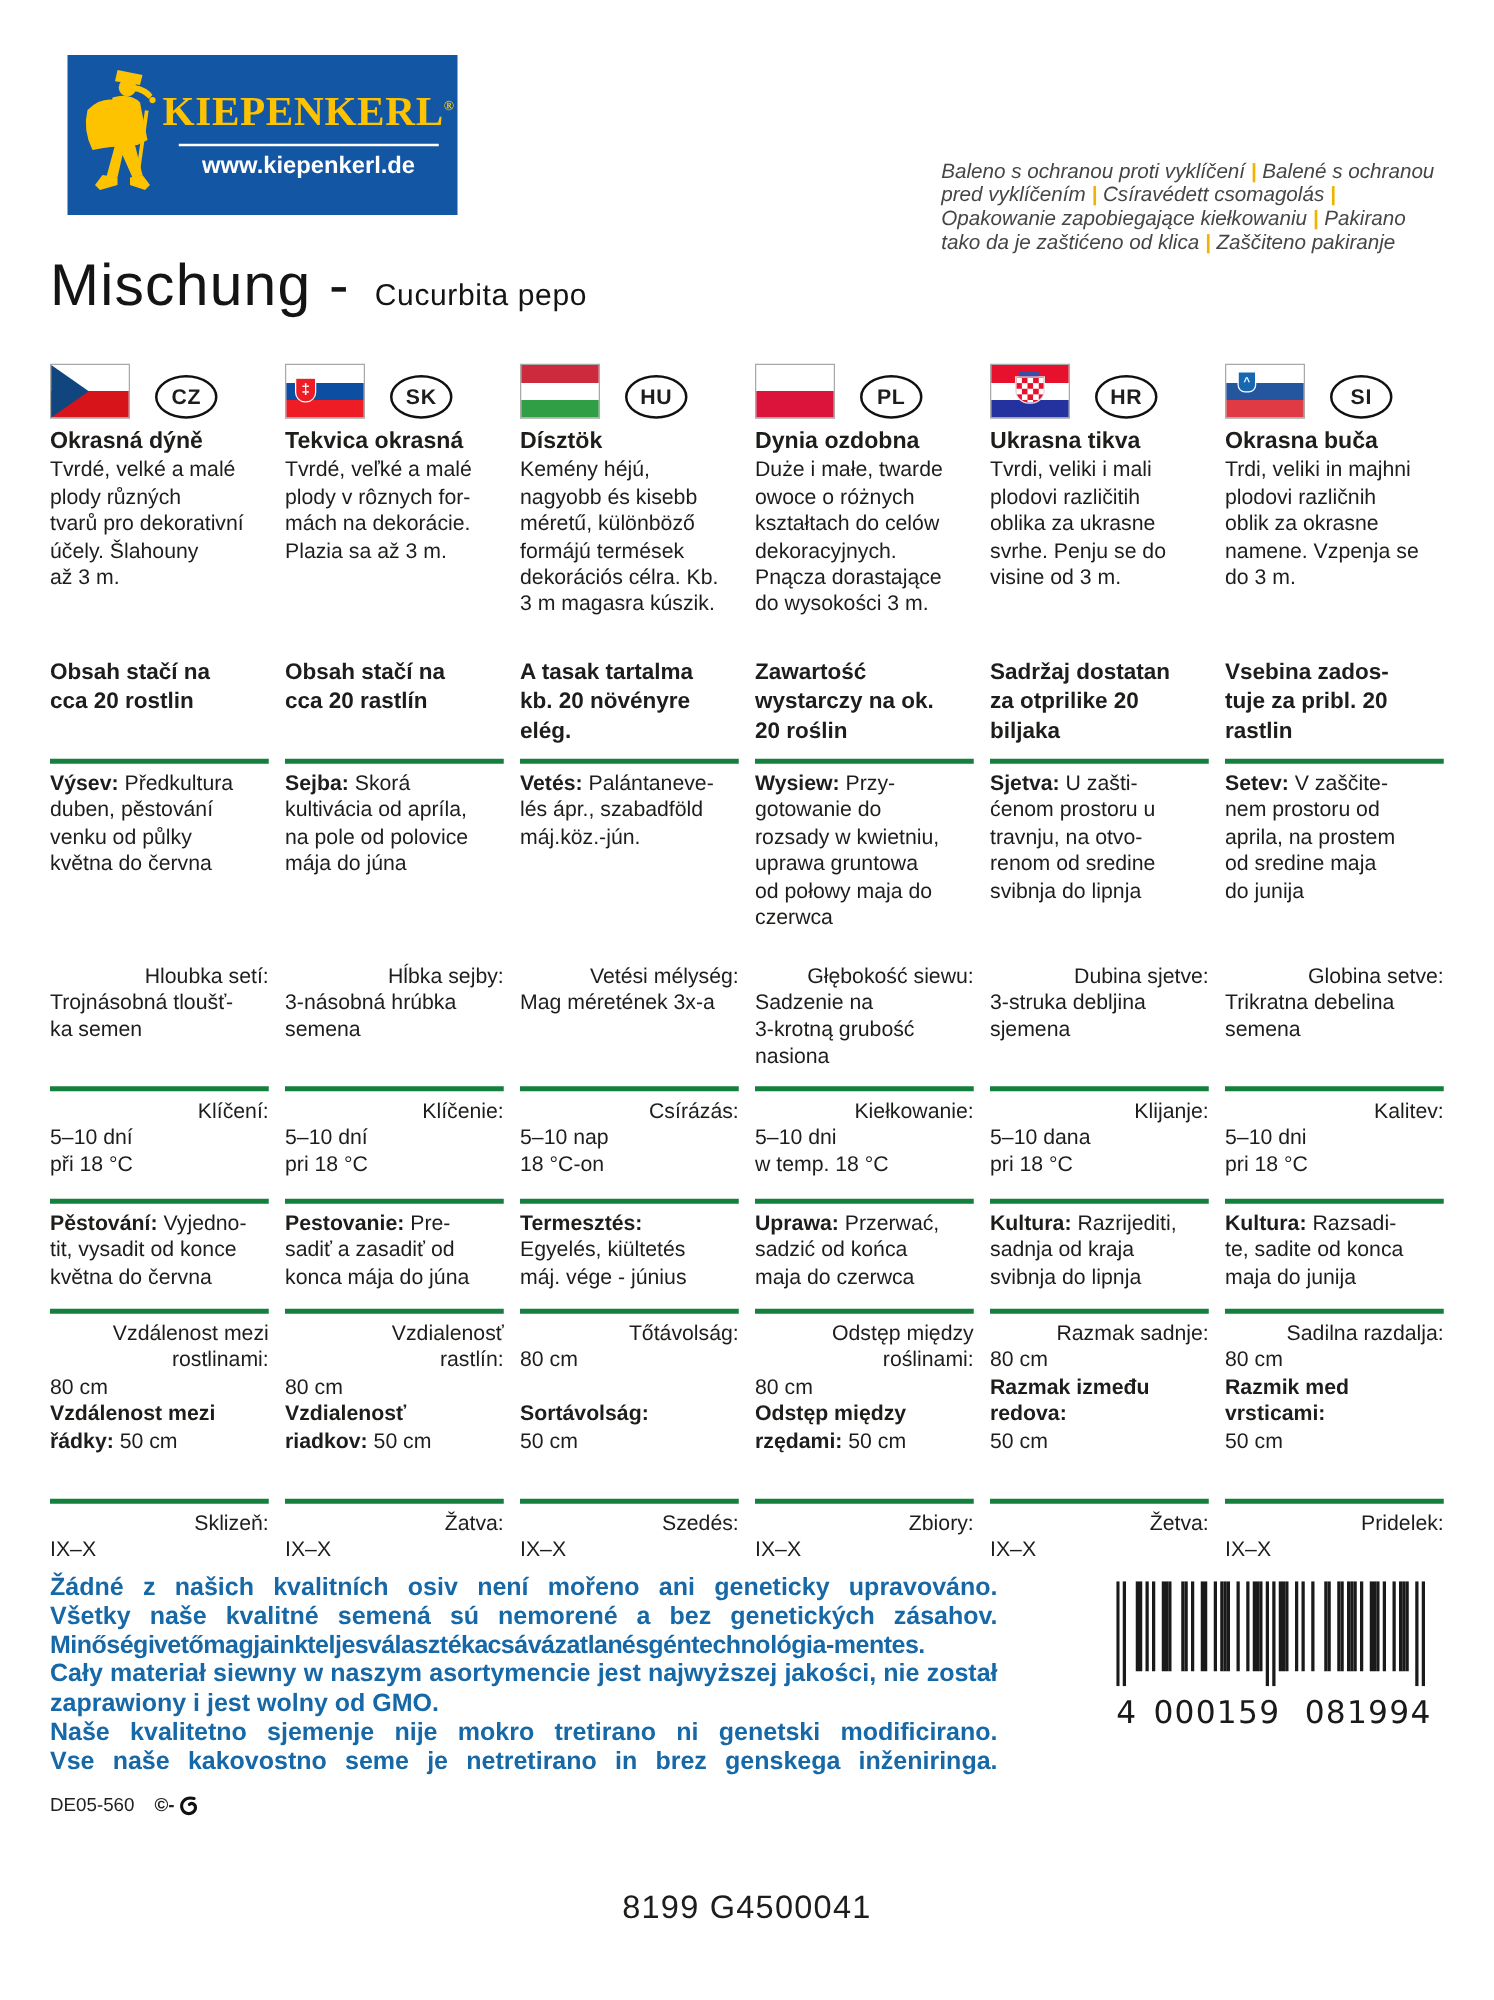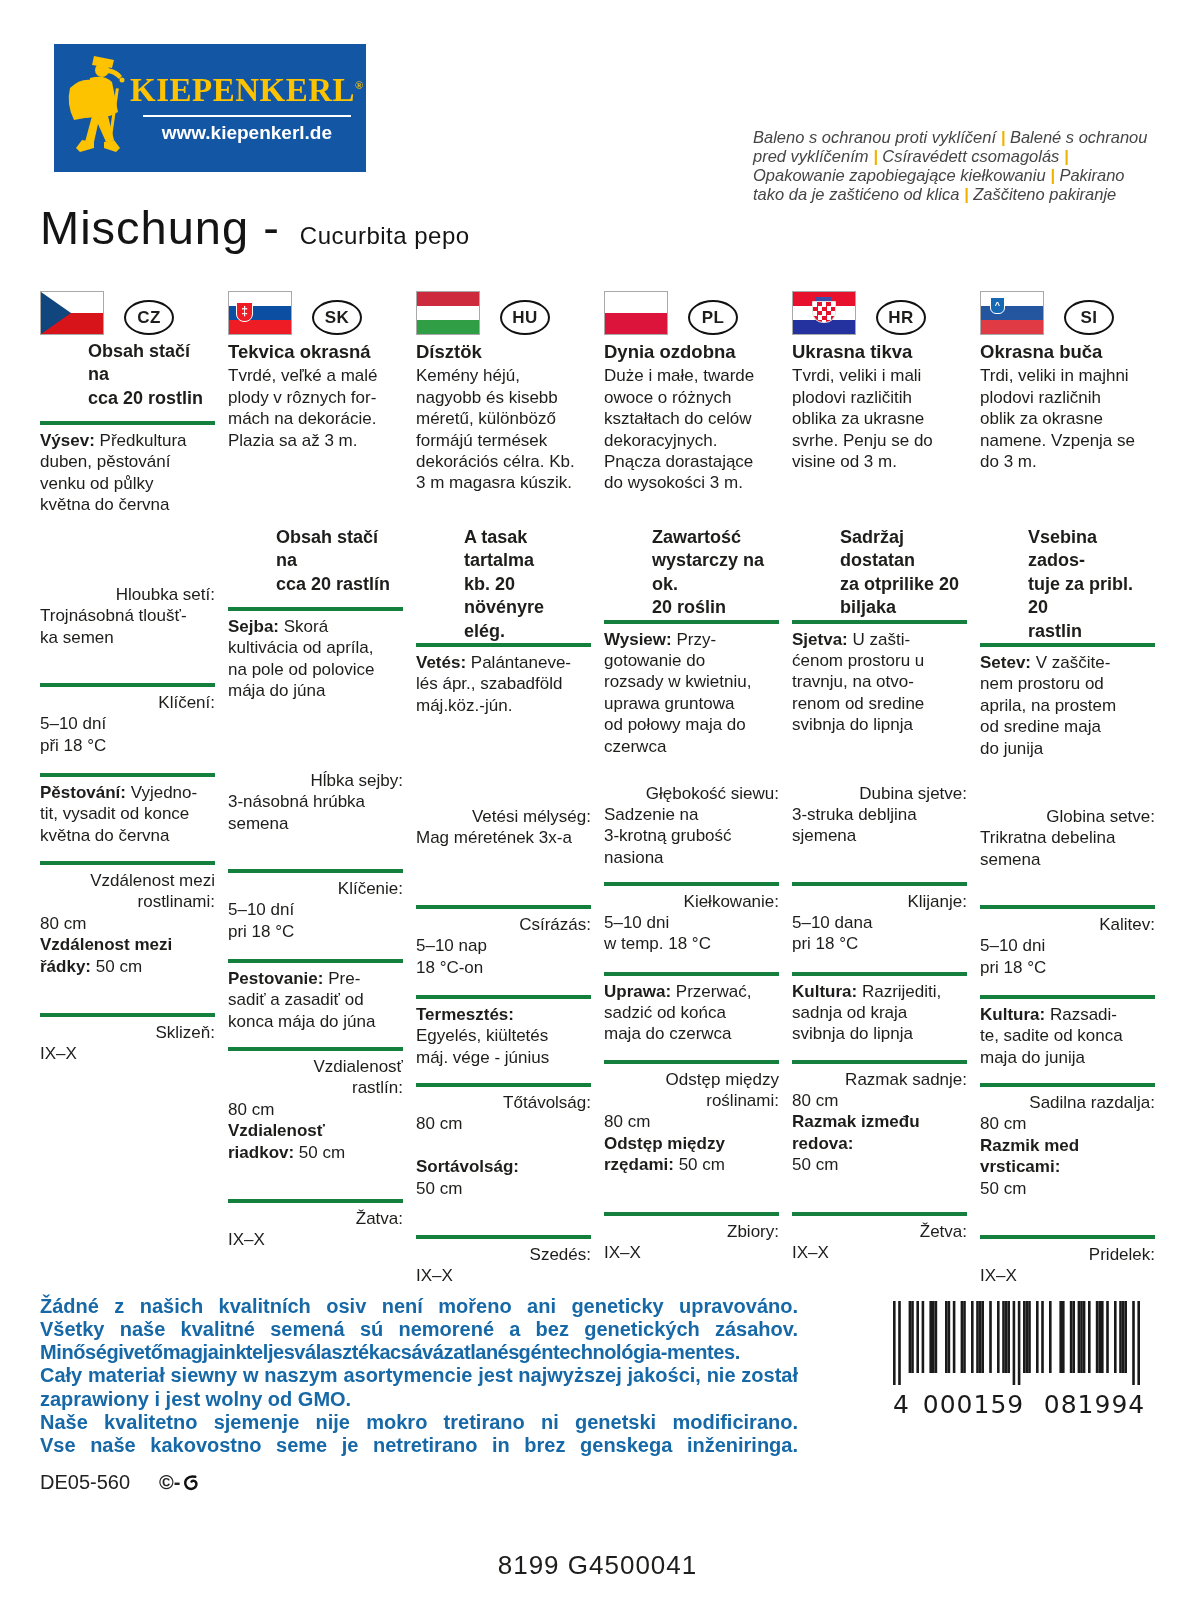--- a/index.html
+++ b/index.html
@@ -45,37 +45,37 @@
   .rule{border-top:4px solid #15803d;}
   .name-sec{min-height:186px;}
   .content-sec{min-height:86px;}
   .sow-sec{min-height:158px;}
   .depth-sec{min-height:104px;}
   .germ-sec{min-height:90px;}
   .cult-sec{min-height:88px;}
   .dist-sec{min-height:152px;}
   .harv-sec{min-height:46px;}
   .cname{font-weight:bold;font-size:18.5px;margin-bottom:2px;}
-  .cbold{font-weight:bold;font-size:18px;white-space:pre-line;line-height:1.3;margin-left:48px;}
+  .cbold{font-weight:bold;font-size:18px;white-space:pre-line;line-height:1.3;}
   .txt{white-space:pre-line;display:block;}
   .txt-i{white-space:pre-line;}
   .blk{font-weight:normal;display:block;white-space:pre-line;text-align:right;}
   .inl{font-weight:bold;white-space:pre-line;}
 
   
   .bottom{display:flex;margin-top:8px;gap:24px;}
   .gmo{flex:0 0 758px;color:#1668a7;font-weight:bold;font-size:20px;line-height:1.16;}
   .gmo p{margin:0;text-align:justify;}
   .gmo p.force{text-align-last:justify;}
   .gmo p.squeeze{word-spacing:-5.5px;letter-spacing:-.4px;white-space:nowrap;}
   .barcode{margin-left:auto;width:262px;padding-top:6px;}
   .bc-digits{display:flex;font-family:"DejaVu Sans",sans-serif;font-size:25px;color:#1a1a1a;margin-top:1px;}
   .bc-digits span:nth-child(1){flex:0 0 20px;}
   .bc-digits span:nth-child(2),.bc-digits span:nth-child(3){flex:1;text-align:center;letter-spacing:1px;}
-  .de-row{margin-top:14px;display:flex;align-items:center;gap:29px;font-size:20px;color:#222;}
+  .de-row{margin-top:14px;display:flex;align-items:center;gap:16px;font-size:15px;color:#222;}
   .copy-wrap{display:flex;align-items:center;gap:2px;font-weight:bold;}
   .footer-code{margin-top:56px;text-align:center;font-size:26px;letter-spacing:1px;color:#1d1d1b;}
 </style>
 </head>
 <body>
 
 <div class="page">
 
   <header>
     <div class="logo">
@@ -118,20 +118,28 @@
     <span class="t-main">Mischung -</span>
     <span class="t-latin">Cucurbita pepo</span>
   </h1>
 
   <section class="grid">
 
     <div class="col">
       <div class="flagrow">
         <div class="flag f-cz"></div>
         <div class="ccode">CZ</div>
+      </div>
+      <div class="sec name-sec">
+        <div class="cname">Okrasná dýně</div>
+        <span class="txt">Tvrdé, velké a malé
+plody různých
+tvarů pro dekorativní
+účely. Šlahouny
+až 3 m.</span>
       </div>
       <div class="sec content-sec">
           <div class="cbold">Obsah stačí na
 cca 20 rostlin</div>
         </div>
       <div class="sec rule sow-sec"><b class="inl">Výsev:</b> <span class="txt-i">Předkultura
 duben, pěstování
 venku od půlky
 května do června</span></div>
       <div class="sec depth-sec"><b class="blk">Hloubka setí:</b><span class="txt-i">Trojnásobná tloušť-

